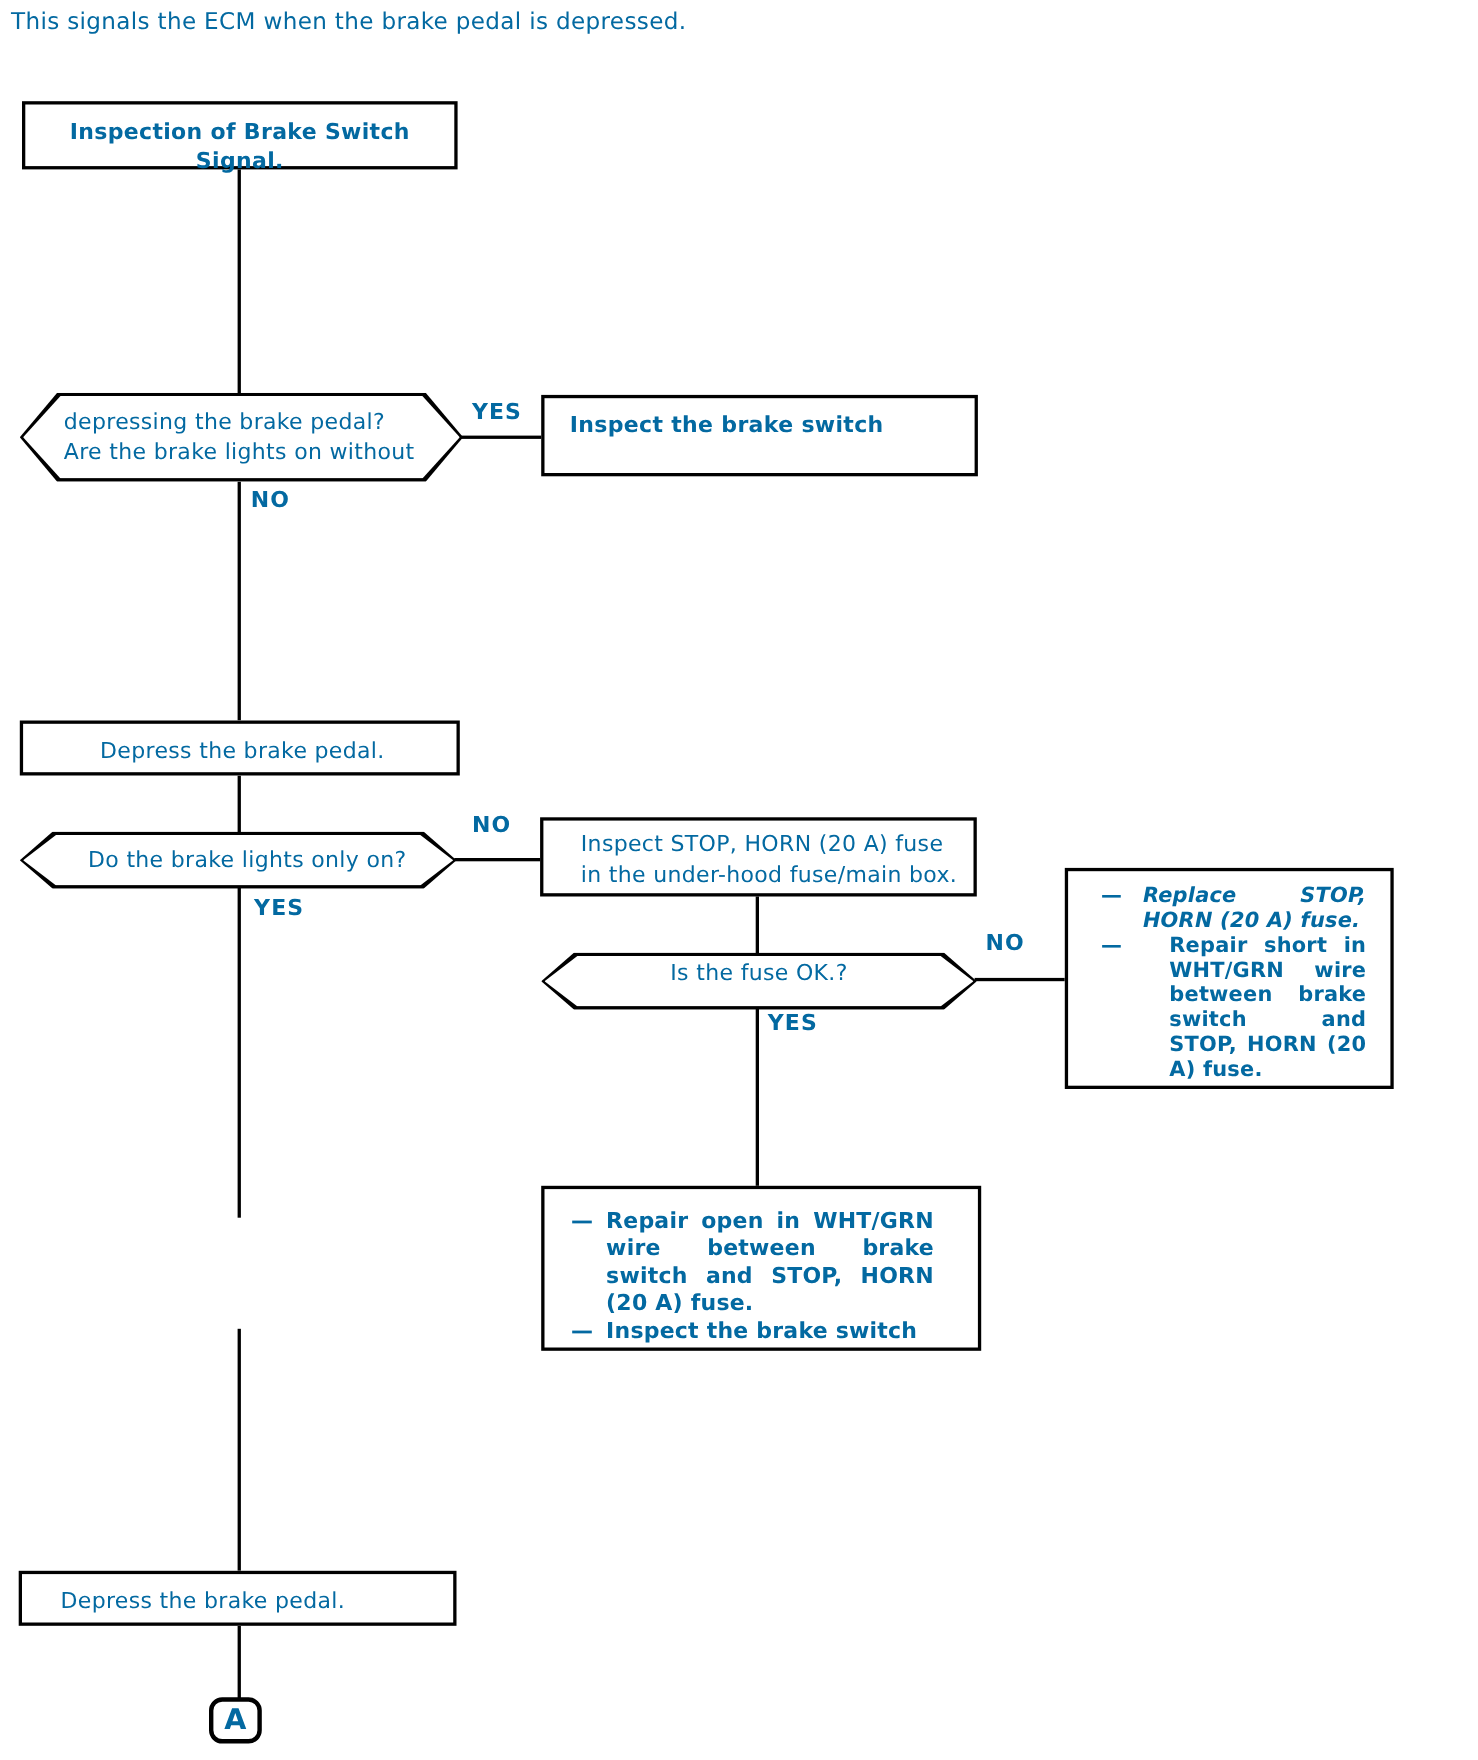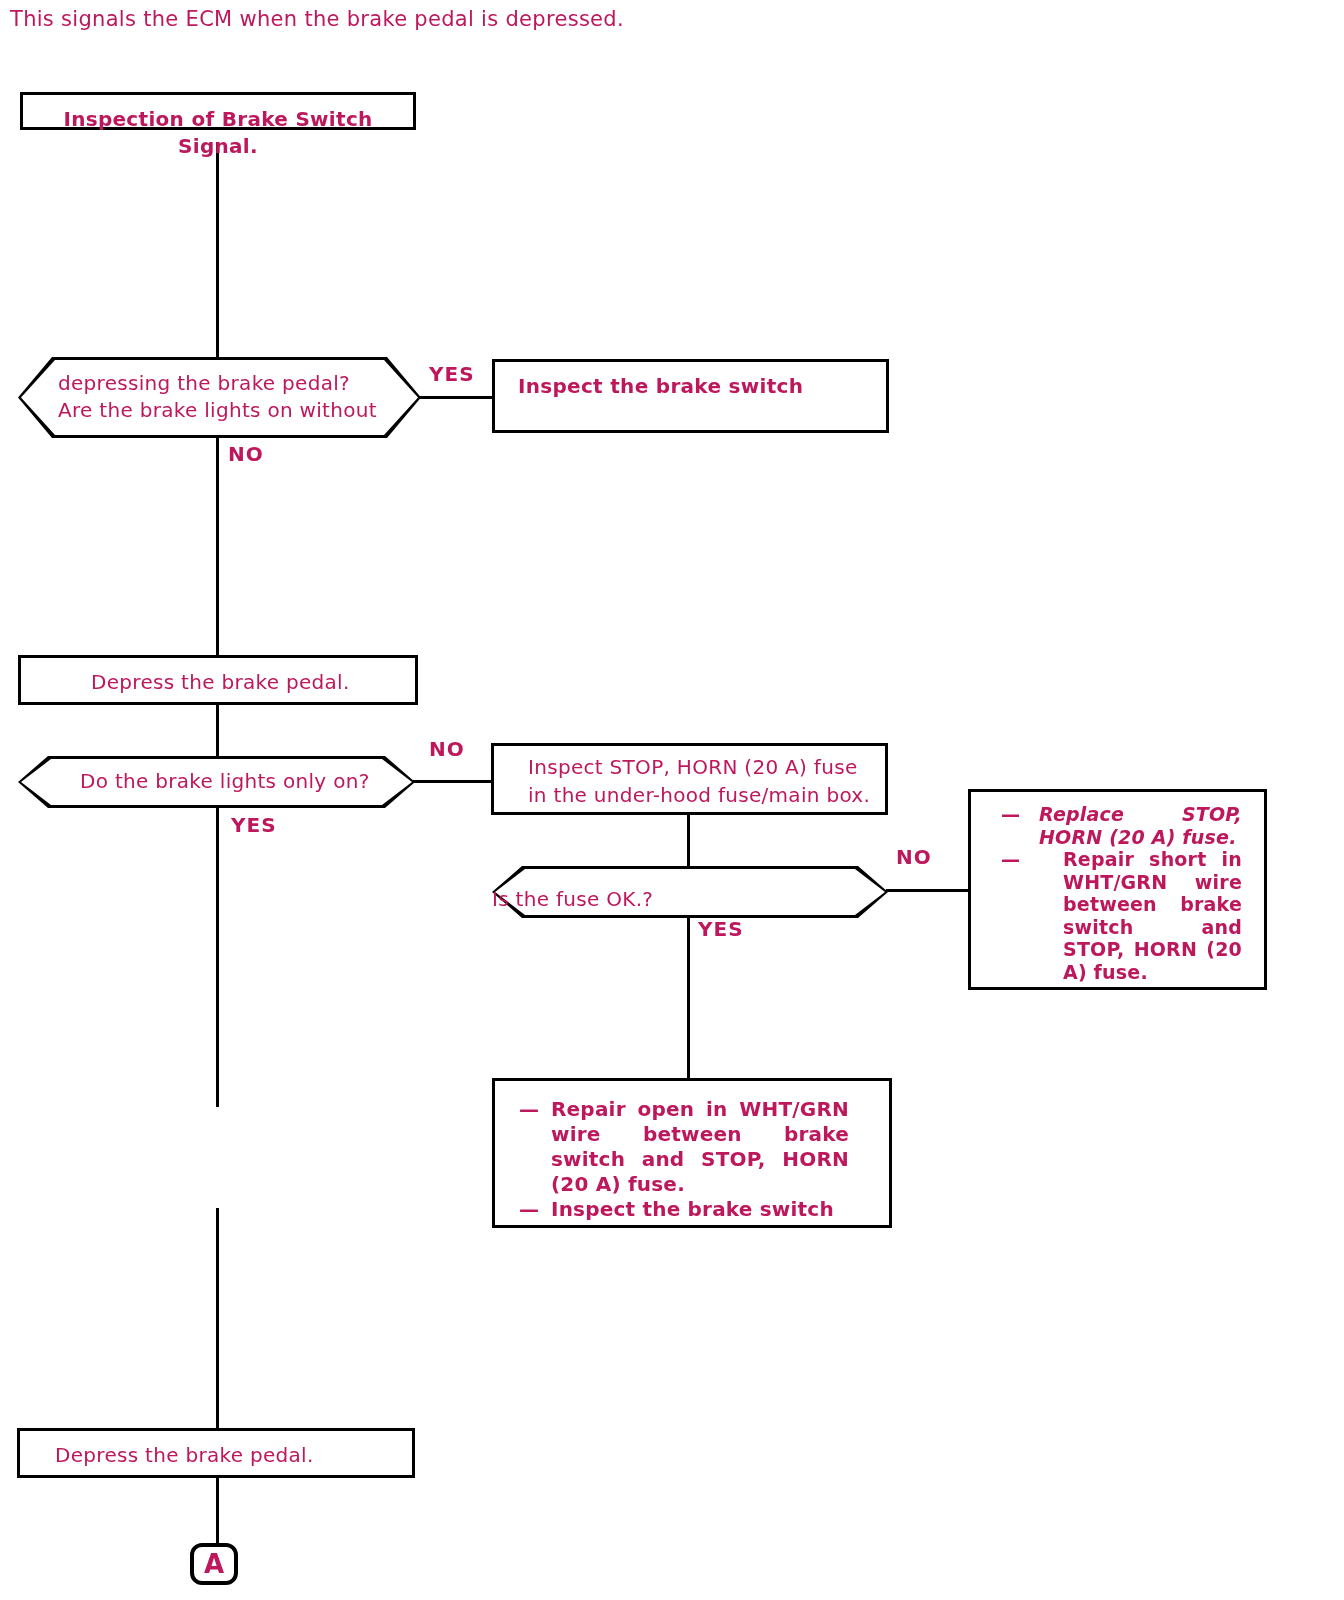--- a/index.html
+++ b/index.html
@@ -1,19 +1,19 @@
 <!DOCTYPE html>
 <html><head>
 <meta charset="utf-8">
 <style>
   * { margin:0; padding:0; box-sizing:border-box; }
   html,body { background:#ffffff; }
   .canvas {
     position:relative; width:1344px; height:1600px; background:#ffffff;
-    font-family:"DejaVu Sans","Liberation Sans",sans-serif; color:#be185d;
+    font-family:"DejaVu Sans","Liberation Sans",sans-serif; color:#0369a1;
   }
   .txt { font-size:20px; letter-spacing:0.3px; line-height:27px; }
   .b { font-weight:bold; }
   .abs { position:absolute; }
 
   
   .box { position:absolute; border:3px solid #000; background:#fff; }
 
   
   .hex { position:absolute; --pt:30px; }
@@ -62,21 +62,21 @@
   <div class="vl" style="left:216px; top:1208px; height:220px;"></div>
   <div class="vl" style="left:216px; top:1478px; height:66px;"></div>
 
   <div class="edge-label" style="left:429px; top:362px;">YES</div>
   <div class="edge-label" style="left:228px; top:442px;">NO</div>
   <div class="edge-label" style="left:429px; top:737px;">NO</div>
   <div class="edge-label" style="left:231px; top:813px;">YES</div>
   <div class="edge-label" style="left:896px; top:845px;">NO</div>
   <div class="edge-label" style="left:698px; top:917px;">YES</div>
 
-  <div class="box" style="left:20px; top:92px; width:396px; height:38px;">
+  <div class="box" style="left:20px; top:92px; width:396px; height:62px;">
     <div class="txt b" style="text-align:center; padding-top:11px;">Inspection of Brake Switch Signal.</div>
   </div>
 
   <div class="hex" style="left:18px; top:357px; width:403px; height:81px; --pt:34px;">
     <div class="shell"></div>
     <div class="fill"></div>
     <div class="hlabel txt" style="padding:13px 0 0 40px;">
       <div>depressing the brake pedal?</div>
       <div>Are the brake lights on without</div>
     </div>
@@ -99,21 +99,21 @@
   <div class="box" style="left:491px; top:743px; width:397px; height:72px;">
     <div class="txt" style="padding:7px 0 0 34px; line-height:28px;">
       <div>Inspect STOP, HORN (20 A) fuse</div>
       <div>in the under-hood fuse/main box.</div>
     </div>
   </div>
 
   <div class="hex" style="left:492px; top:866px; width:396px; height:52px; --pt:30px;">
     <div class="shell"></div>
     <div class="fill"></div>
-    <div class="hlabel txt" style="padding-top:20px; text-align:left;">Is the fuse OK.?</div>
+    <div class="hlabel txt" style="padding-top:5px; text-align:center;">Is the fuse OK.?</div>
   </div>
 
   <div class="box" style="left:968px; top:789px; width:299px; height:201px;">
     <div style="padding:11px 22px 0 30px; font-size:19px; line-height:22.5px; letter-spacing:0.2px;">
       <div class="ditem">
         <span class="dash" style="width:38px;">—</span>
         <span class="itext" style="flex:1;font-style:italic;">Replace STOP, HORN (20 A) fuse.</span>
       </div>
       <div class="ditem">
         <span class="dash" style="width:38px;">—</span>

